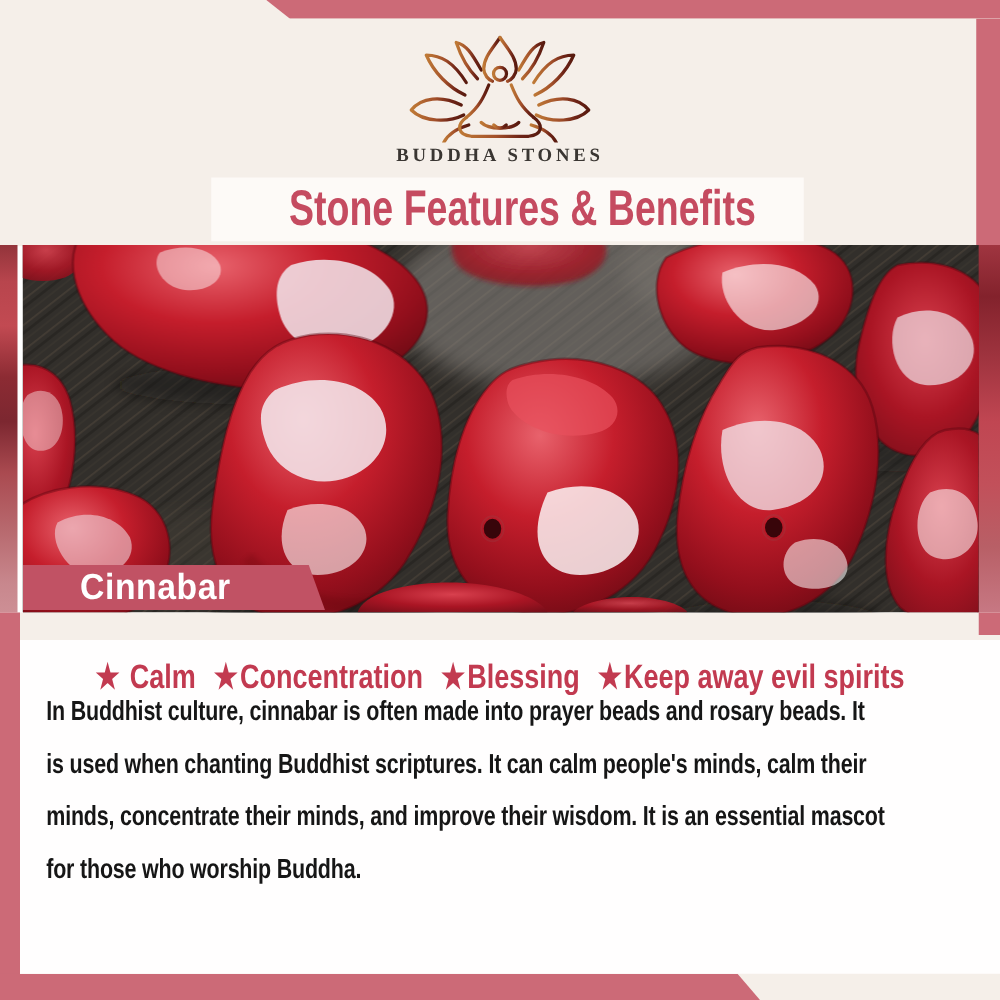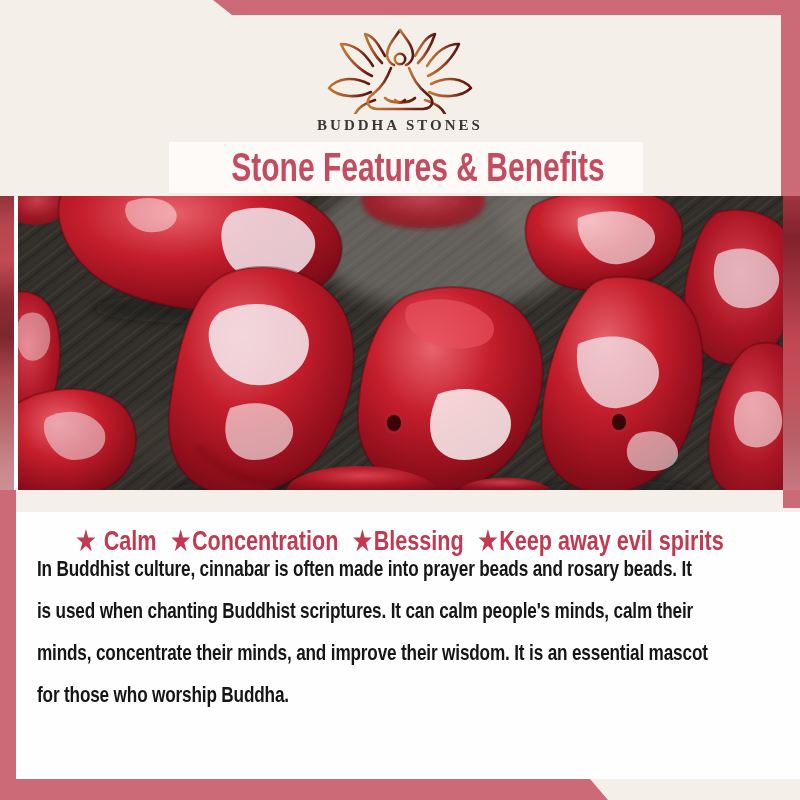--- a/index.html
+++ b/index.html
@@ -202,20 +202,23 @@
 
         <path d="M738,148 C766,142 780,158 780,190 L780,295 C760,306 720,306 702,290 C686,272 688,234 700,202 C708,178 720,152 738,148 Z" fill="url(#sgB)"></path>
         <path d="M726,198 C746,190 762,200 764,222 C766,242 748,256 730,250 C712,244 712,210 726,198 Z" fill="#ffffff" opacity=".55" stroke="none"></path>
 
         <path d="M268,294 C272,280 302,270 342,270 C382,270 414,282 420,294 Z" fill="url(#sgB)" stroke="none"></path>
         <path d="M440,294 C448,286 472,280 498,282 C518,284 530,290 532,294 Z" fill="url(#sgB)" opacity=".9" stroke="none"></path>
       </g>
     </svg>
   </div>
 
+  <div class="abs name-banner">
+    <span>Cinnabar</span>
+  </div>
 
   <div class="abs benefits">
     <span class="benefit"><span class="star">★</span><span>Calm</span></span>
     <span class="benefit"><span class="star">★</span><span>Concentration</span></span>
     <span class="benefit"><span class="star">★</span><span>Blessing</span></span>
     <span class="benefit"><span class="star">★</span><span>Keep away evil spirits</span></span>
   </div>
 
   <div class="abs desc">
     <div class="line">In Buddhist culture, cinnabar is often made into prayer beads and rosary beads. It</div>

